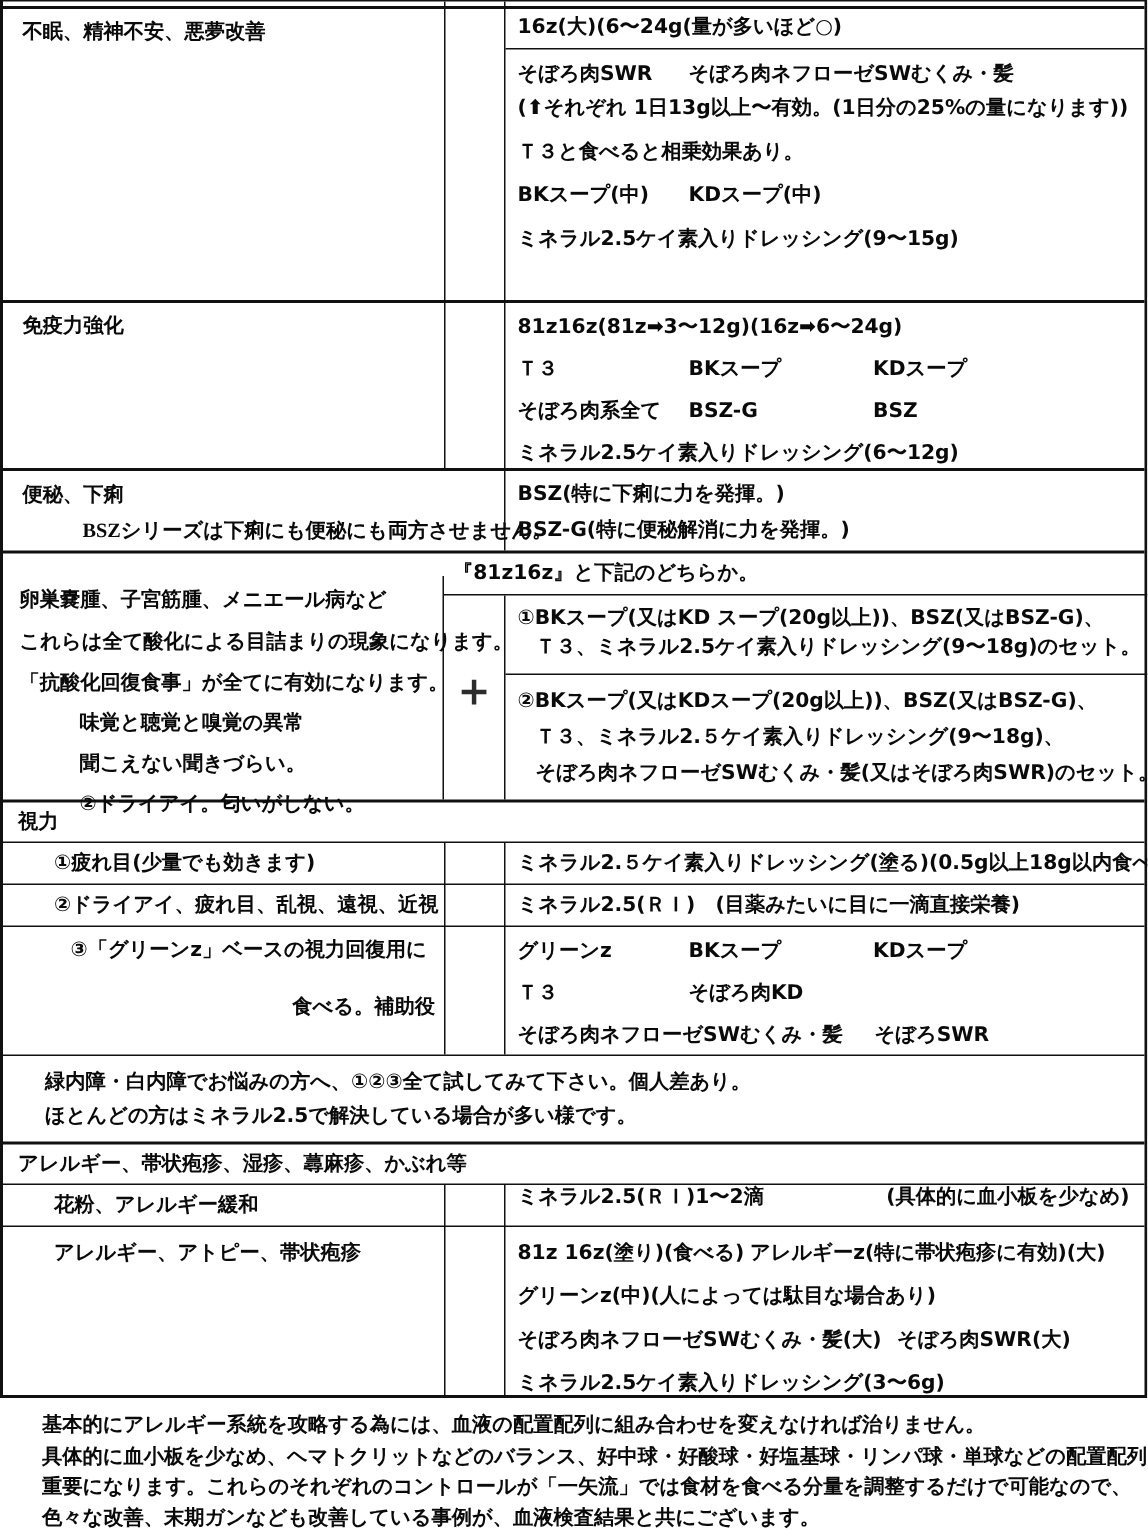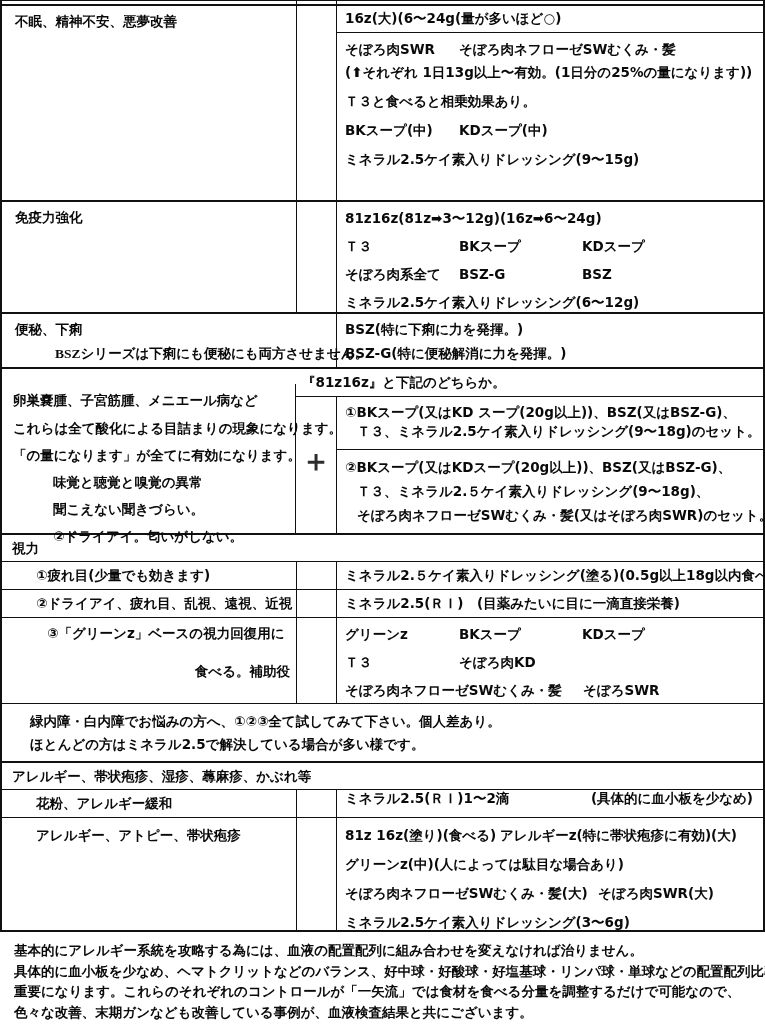--- a/index.html
+++ b/index.html
@@ -33,21 +33,21 @@
   .cw { display:inline-block; width:238px; }
   .cwa{ display:inline-block; width:155px; }
   .indent40 { padding-left:40px; }
   .indent12 { padding-left:12px; }
   .vr1 { height:27px; line-height:25px; }
   .hdr { height:27px; line-height:26px; padding-left:10px; }
   .rowline { height:28px; line-height:27px; }
   .plus-cell { display:flex; align-items:center; justify-content:center; }
   .plus-glyph { font-size:30px; color:#2c2c2c; line-height:1; transform:translateY(-4px); }
   .right-end { display:flex; justify-content:space-between; padding-right:10px; }
-  .footer { position:absolute; left:0; top:940px; width:686px; padding-left:14px; }
+  .footer { position:absolute; left:0; top:940px; width:686px; padding-left:28px; }
   .footer .ln { line-height:20.5px; font-size:13.5px; }
 </style>
 </head>
 <body>
 
 <div class="page">
   <div class="tbl">
 
     <div class="sliver" style="border-bottom:2.5px solid #111;">
       <div></div>
@@ -93,21 +93,21 @@
       <div class="rpad" style="padding-top:7px;">
         <div class="ln">BSZ(特に下痢に力を発揮。)</div>
         <div class="ln" style="margin-top:7px;">BSZ-G(特に便秘解消に力を発揮。)</div>
       </div>
     </section>
 
     <section class="sec" style="height:166px; display:grid; grid-template-columns:294px 41px 1fr; grid-template-rows:28px 53px 1fr;">
       <div class="bR" style="grid-row:1/4; padding:8px 0 0 11px;margin-top:15px;">
         <div class="ln">卵巣嚢腫、子宮筋腫、メニエール病など</div>
         <div class="ln" style="margin-top:11px;">これらは全て酸化による目詰まりの現象になります。</div>
-        <div class="ln" style="margin-top:10px;">「の量になります」が全てに有効になります。</div>
+        <div class="ln" style="margin-top:10px;">「抗酸化回復食事」が全てに有効になります。</div>
         <div class="ln indent40" style="margin-top:10px;">味覚と聴覚と嗅覚の異常</div>
         <div class="ln indent40" style="margin-top:10px;">聞こえない聞きづらい。</div>
         <div class="ln indent40" style="margin-top:10px;">②ドライアイ。匂いがしない。</div>
       </div>
       <div class="bB ln" style="grid-column:2/4; grid-row:1; padding-left:6px; line-height:26px;">『81z16z』と下記のどちらか。</div>
       <div class="bR plus-cell" style="grid-column:2; grid-row:2/4;">
         <span class="plus-glyph">＋</span>
       </div>
       <div class="bB rpad" style="grid-column:3; grid-row:2; padding-top:7px;">
         <div class="ln">①BKスープ(又はKD スープ(20g以上))、BSZ(又はBSZ-G)、</div>

